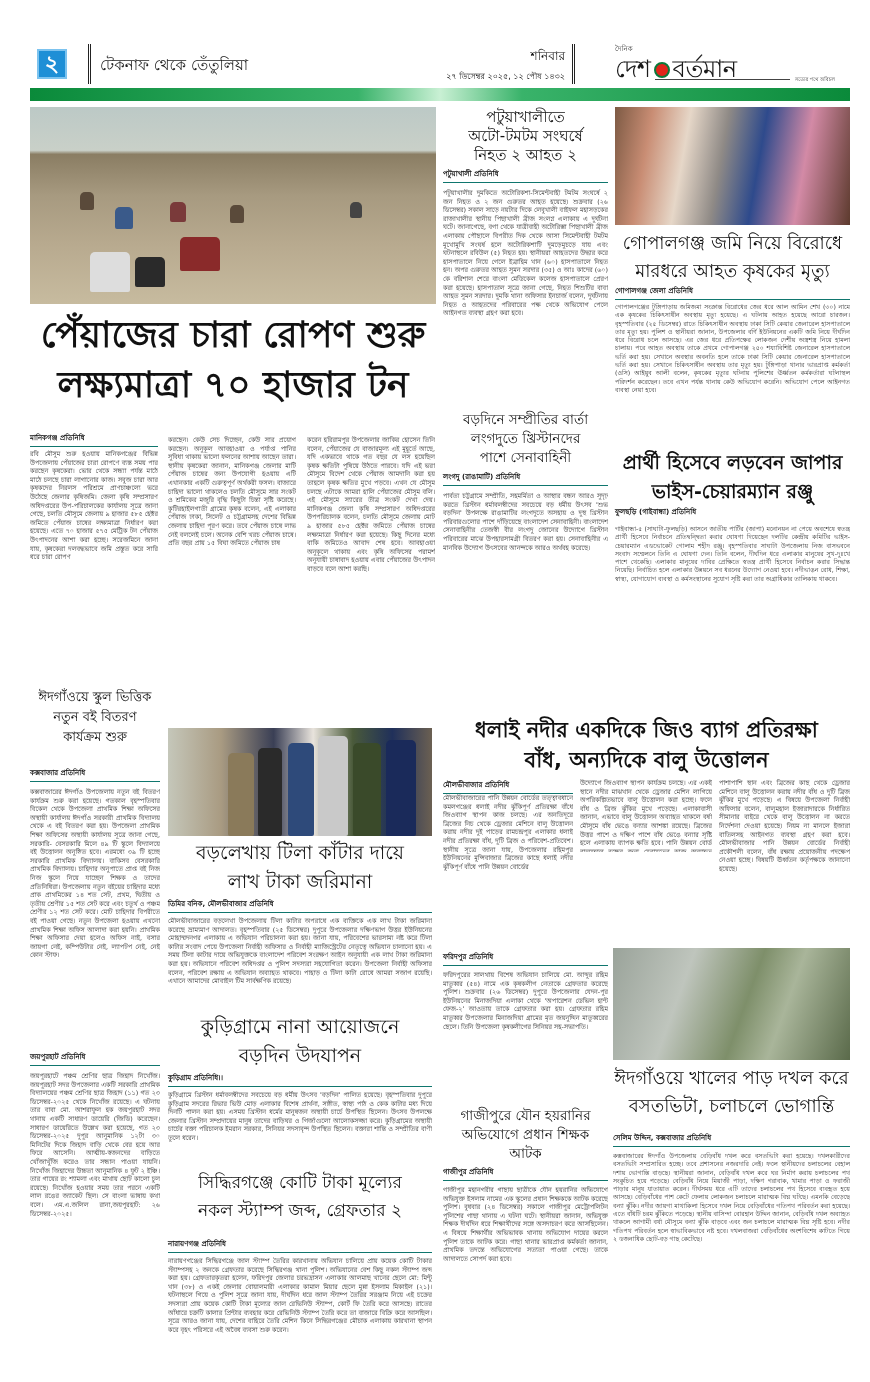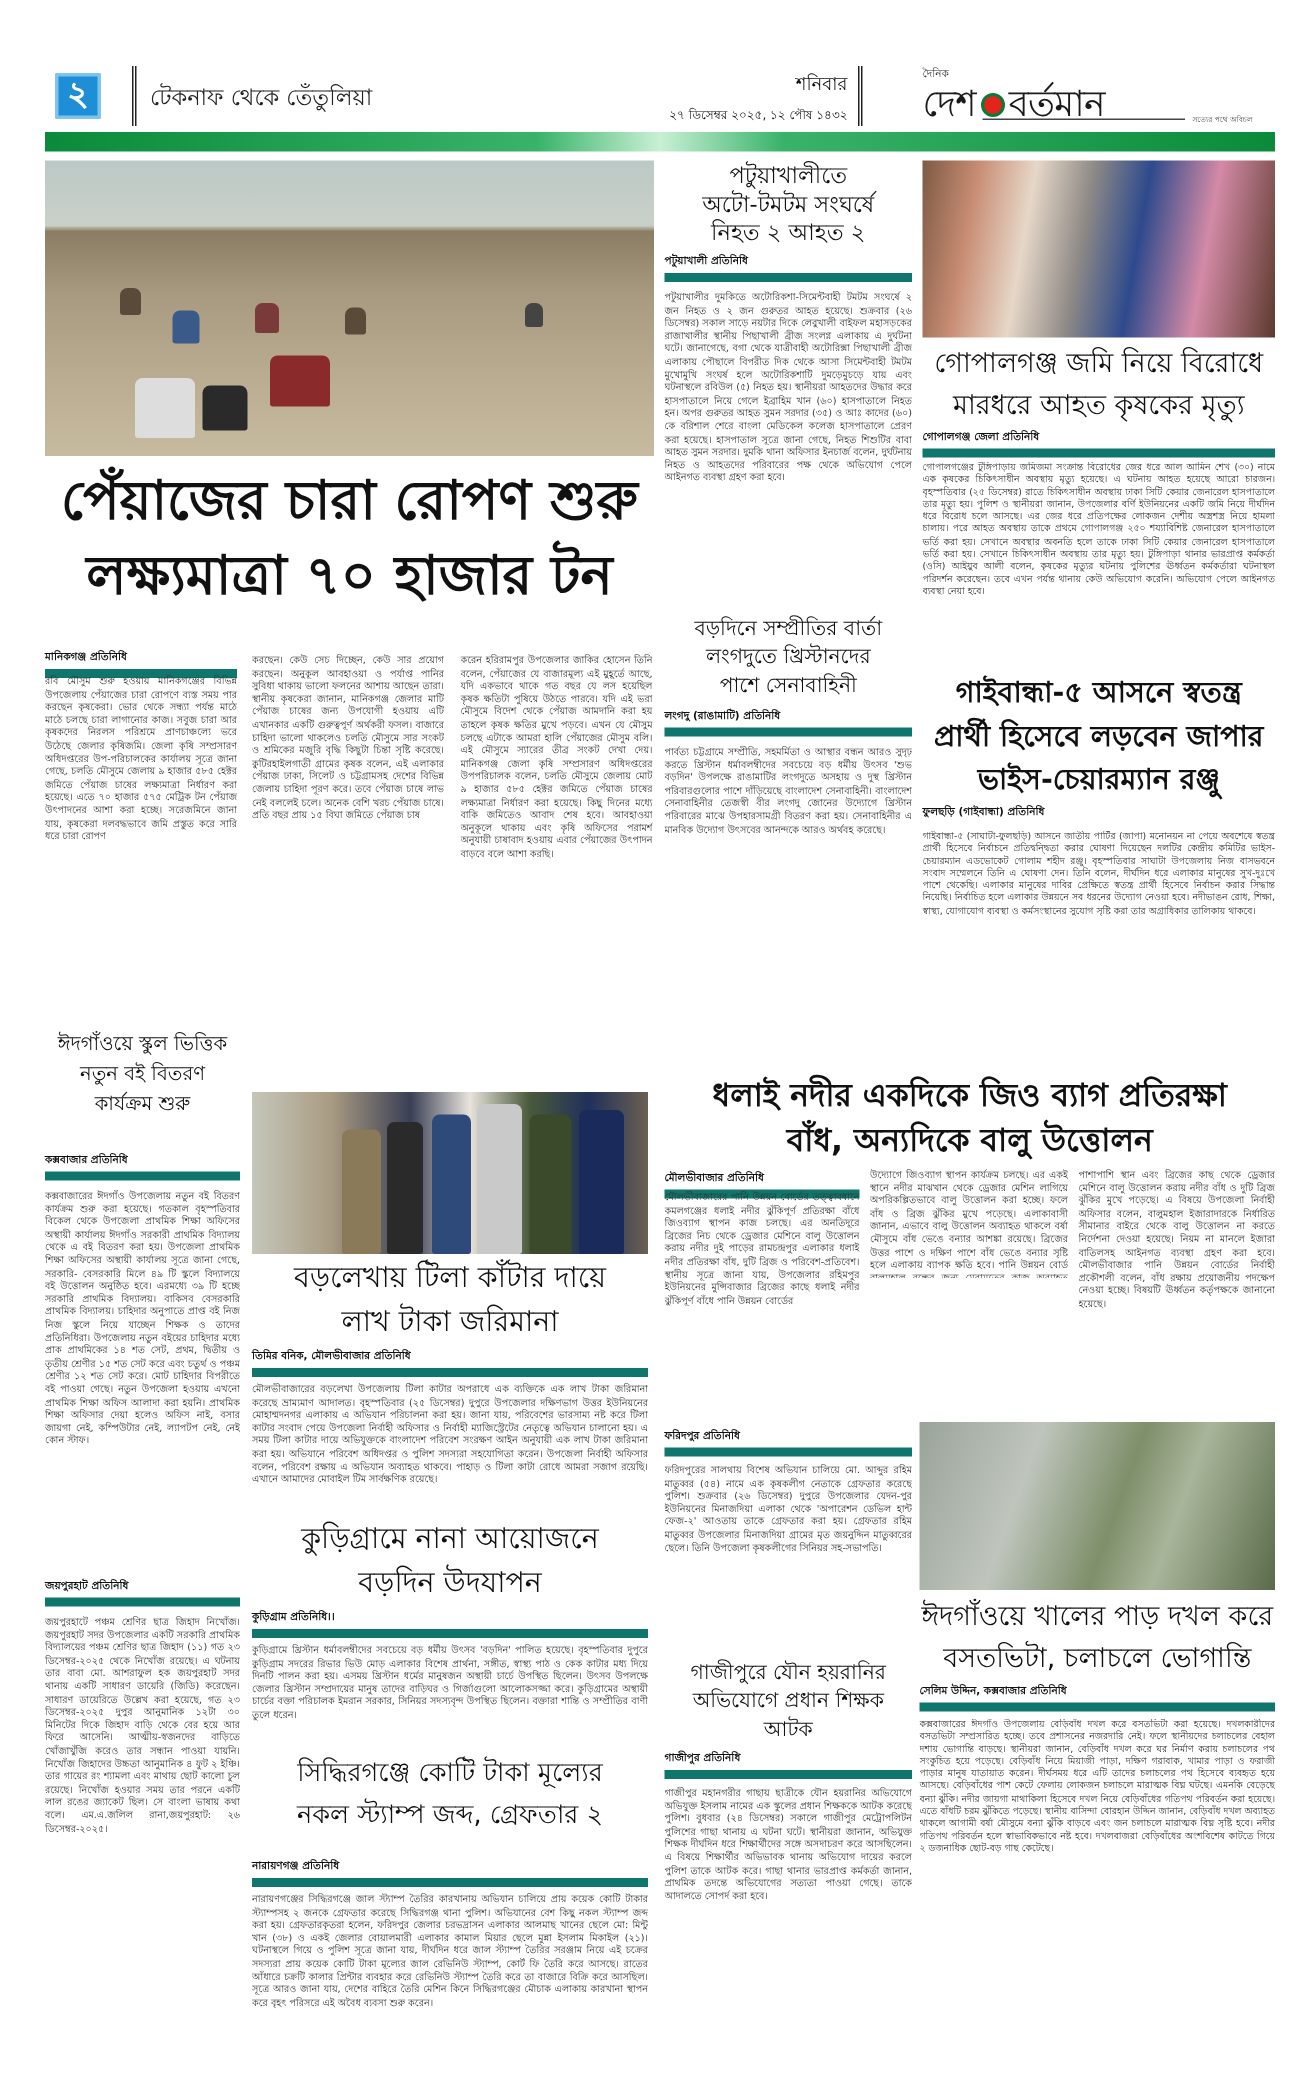--- a/index.html
+++ b/index.html
@@ -16,21 +16,21 @@
 .logo .tag{position:absolute;right:0;top:33px;font-size:5px;color:#444}
 .logo .line{position:absolute;left:40px;right:45px;top:36px;border-top:1px solid #444}
 .greenbar{left:30px;top:88px;width:820px;height:13px;background:linear-gradient(90deg,#0a8a3a 0%,#39b36a 40%,#c9f0d4 50%,#39b36a 60%,#0a8a3a 100%)}
 .photo{overflow:hidden}
 .ph-field{left:30px;top:107px;width:406px;height:197px;background:linear-gradient(180deg,#bcc9c6 0%,#c9d0c8 22%,#8a7d63 24%,#a79a80 45%,#b8aa8f 70%,#c7bb9f 100%)}
 .ph-grieve{left:615px;top:107px;width:235px;height:118px;background:linear-gradient(100deg,#7d5a44 0%,#c98d74 15%,#e6d7c8 30%,#8f8a86 45%,#2e4a8c 60%,#d38aa6 78%,#5c3a2d 100%)}
 .ph-group{left:168px;top:728px;width:264px;height:108px;background:linear-gradient(90deg,#c5c7ba 0%,#a99b82 20%,#3a3f55 40%,#e8e3dc 55%,#4a5a3a 70%,#20305a 85%,#6b6052 100%)}
 .ph-canal{left:613px;top:948px;width:237px;height:112px;background:linear-gradient(110deg,#9aa39a 0%,#bfc5bd 30%,#7e8f6a 55%,#a9b59a 70%,#5a6a4a 100%)}
 .people{position:absolute;width:10px;height:16px;background:#5a4a3a;border-radius:5px 5px 2px 2px}
 .hl{font-family:"DejaVu Sans",sans-serif;text-align:center;color:#111;line-height:1.2}
-.byline{font-size:7px;font-weight:bold;border-bottom:6px solid #0f766e;padding-bottom:2px}
+.byline{font-size:7px;font-weight:bold;border-bottom:1px solid #0f766e;padding-bottom:2px}
 .body{font-size:6.4px;line-height:8.6px;color:#333;text-align:justify;overflow:hidden}
 </style>
 </head>
 <body>
 
 <div class="abs page-no">২</div>
 <div class="abs vbar" style="left:88px;top:44px;height:40px"></div>
 <div class="abs section-title">টেকনাফ থেকে তেঁতুলিয়া</div>
 <div class="abs" style="left:430px;top:47px;width:135px;text-align:right">
   <div style="font-size:12px">শনিবার</div>
@@ -93,21 +93,20 @@
     <div>বড়দিনে সম্প্রীতির বার্তা</div>
     <div>লংগদুতে খ্রিস্টানদের</div>
     <div>পাশে সেনাবাহিনী</div>
   </div>
   <div class="byline" style="margin-top:4px">লংগদু (রাঙামাটি) প্রতিনিধি</div>
   <div class="body" style="height:200px;margin-top:6px">পার্বত্য চট্টগ্রামে সম্প্রীতি, সহমর্মিতা ও আস্থার বন্ধন আরও সুদৃঢ় করতে খ্রিস্টান ধর্মাবলম্বীদের সবচেয়ে বড় ধর্মীয় উৎসব 'শুভ বড়দিন' উপলক্ষে রাঙামাটির লংগদুতে অসহায় ও দুস্থ খ্রিস্টান পরিবারগুলোর পাশে দাঁড়িয়েছে বাংলাদেশ সেনাবাহিনী। বাংলাদেশ সেনাবাহিনীর তেজস্বী বীর লংগদু জোনের উদ্যোগে খ্রিস্টান পরিবারের মাঝে উপহারসামগ্রী বিতরণ করা হয়। সেনাবাহিনীর এ মানবিক উদ্যোগ উৎসবের আনন্দকে আরও অর্থবহ করেছে।</div>
 </div>
 
 <div class="abs" style="left:615px;top:448px;width:235px">
   <div class="hl" style="font-size:19px;line-height:29px;font-weight:bold">
-    <div>গাইবান্ধা-৫ আসনে স্বতন্ত্র</div>
     <div>প্রার্থী হিসেবে লড়বেন জাপার</div>
     <div>ভাইস-চেয়ারম্যান রঞ্জু</div>
   </div>
   <div class="byline" style="border:none">ফুলছড়ি (গাইবান্ধা) প্রতিনিধি</div>
   <div class="body" style="height:150px;margin-top:5px;font-size:6.2px;line-height:8.3px">গাইবান্ধা-৫ (সাঘাটা-ফুলছড়ি) আসনে জাতীয় পার্টির (জাপা) মনোনয়ন না পেয়ে অবশেষে স্বতন্ত্র প্রার্থী হিসেবে নির্বাচনে প্রতিদ্বন্দ্বিতা করার ঘোষণা দিয়েছেন দলটির কেন্দ্রীয় কমিটির ভাইস-চেয়ারম্যান এডভোকেট গোলাম শহীদ রঞ্জু। বৃহস্পতিবার সাঘাটা উপজেলায় নিজ বাসভবনে সংবাদ সম্মেলনে তিনি এ ঘোষণা দেন। তিনি বলেন, দীর্ঘদিন ধরে এলাকার মানুষের সুখ-দুঃখে পাশে থেকেছি। এলাকার মানুষের দাবির প্রেক্ষিতে স্বতন্ত্র প্রার্থী হিসেবে নির্বাচন করার সিদ্ধান্ত নিয়েছি। নির্বাচিত হলে এলাকার উন্নয়নে সব ধরনের উদ্যোগ নেওয়া হবে। নদীভাঙন রোধ, শিক্ষা, স্বাস্থ্য, যোগাযোগ ব্যবস্থা ও কর্মসংস্থানের সুযোগ সৃষ্টি করা তার অগ্রাধিকার তালিকায় থাকবে।</div>
 </div>
 
 <div class="abs" style="left:30px;top:687px;width:130px">
   <div class="hl" style="font-size:13px;line-height:20px">
     <div>ঈদগাঁওয়ে স্কুল ভিত্তিক</div>
@@ -174,21 +173,21 @@
   </div>
   <div class="byline" style="margin-top:3px">গাজীপুর প্রতিনিধি</div>
   <div class="body" style="height:200px;margin-top:5px">গাজীপুর মহানগরীর গাছায় ছাত্রীকে যৌন হয়রানির অভিযোগে অভিযুক্ত ইসলাম নামের এক স্কুলের প্রধান শিক্ষককে আটক করেছে পুলিশ। বুধবার (২৪ ডিসেম্বর) সকালে গাজীপুর মেট্রোপলিটন পুলিশের গাছা থানায় এ ঘটনা ঘটে। স্থানীয়রা জানান, অভিযুক্ত শিক্ষক দীর্ঘদিন ধরে শিক্ষার্থীদের সঙ্গে অসদাচরণ করে আসছিলেন। এ বিষয়ে শিক্ষার্থীর অভিভাবক থানায় অভিযোগ দায়ের করলে পুলিশ তাকে আটক করে। গাছা থানার ভারপ্রাপ্ত কর্মকর্তা জানান, প্রাথমিক তদন্তে অভিযোগের সত্যতা পাওয়া গেছে। তাকে আদালতে সোপর্দ করা হবে।</div>
 </div>
 
 <div class="abs" style="left:613px;top:1064px;width:237px">
   <div class="hl" style="font-size:18px;line-height:28px">
     <div>ঈদগাঁওয়ে খালের পাড় দখল করে</div>
     <div>বসতভিটা, চলাচলে ভোগান্তি</div>
   </div>
-  <div class="byline" style="margin-top:1px">সেলিম উদ্দিন, কক্সবাজার প্রতিনিধি</div>
+  <div class="byline" style="margin-top:12px">সেলিম উদ্দিন, কক্সবাজার প্রতিনিধি</div>
   <div class="body" style="height:170px;margin-top:5px;font-size:6.2px;line-height:8.3px">কক্সবাজারের ঈদগাঁও উপজেলায় বেড়িবাঁধ দখল করে বসতভিটা করা হয়েছে। দখলকারীদের বসতভিটা সম্প্রসারিত হচ্ছে। তবে প্রশাসনের নজরদারি নেই। ফলে স্থানীয়দের চলাচলের বেহাল দশায় ভোগান্তি বাড়ছে। স্থানীয়রা জানান, বেড়িবাঁধ দখল করে ঘর নির্মাণ করায় চলাচলের পথ সংকুচিত হয়ে পড়েছে। বেড়িবাঁধ নিয়ে মিয়াজী পাড়া, দক্ষিণ গরাবাক, খামার পাড়া ও ফরাজী পাড়ার মানুষ যাতায়াত করেন। দীর্ঘসময় ধরে এটি তাদের চলাচলের পথ হিসেবে ব্যবহৃত হয়ে আসছে। বেড়িবাঁধের পাশ কেটে ফেলায় লোকজন চলাচলে মারাত্মক বিঘ্ন ঘটছে। এমনকি বেড়েছে বন্যা ঝুঁকি। নদীর জায়গা মাথাকিলা হিসেবে দখল নিয়ে বেড়িবাঁধের গতিপথ পরিবর্তন করা হয়েছে। এতে বাঁধটি চরম ঝুঁকিতে পড়েছে। স্থানীয় বাসিন্দা বোরহান উদ্দিন জানান, বেড়িবাঁধ দখল অব্যাহত থাকলে আগামী বর্ষা মৌসুমে বন্যা ঝুঁকি বাড়বে এবং জন চলাচলে মারাত্মক বিঘ্ন সৃষ্টি হবে। নদীর গতিপথ পরিবর্তন হলে স্বাভাবিকভাবে নষ্ট হবে। দখলবাজরা বেড়িবাঁধের অংশবিশেষ কাটতে গিয়ে ২ ডজনাধিক ছোট-বড় গাছ কেটেছে।</div>
 </div>
 
 <div class="abs" style="left:168px;top:1168px;width:264px">
   <div class="hl" style="font-size:17px;line-height:28px">
     <div>সিদ্ধিরগঞ্জে কোটি টাকা মূল্যের</div>
     <div>নকল স্ট্যাম্প জব্দ, গ্রেফতার ২</div>
   </div>
   <div class="byline" style="margin-top:14px">নারায়ণগঞ্জ প্রতিনিধি</div>
   <div class="body" style="height:92px;margin-top:4px">নারায়ণগঞ্জের সিদ্ধিরগঞ্জে জাল স্ট্যাম্প তৈরির কারখানায় অভিযান চালিয়ে প্রায় কয়েক কোটি টাকার স্ট্যাম্পসহ ২ জনকে গ্রেফতার করেছে সিদ্ধিরগঞ্জ থানা পুলিশ। অভিযানের বেশ কিছু নকল স্ট্যাম্প জব্দ করা হয়। গ্রেফতারকৃতরা হলেন, ফরিদপুর জেলার চরভদ্রাসন এলাকার আলমাছ খানের ছেলে মো: মিন্টু খান (৩৮) ও একই জেলার বোয়ালমারী এলাকার কামাল মিয়ার ছেলে মুন্না ইসলাম মিকাইল (২১)। ঘটনাস্থলে গিয়ে ও পুলিশ সূত্রে জানা যায়, দীর্ঘদিন ধরে জাল স্ট্যাম্প তৈরির সরঞ্জাম নিয়ে এই চক্রের সদস্যরা প্রায় কয়েক কোটি টাকা মূল্যের জাল রেভিনিউ স্ট্যাম্প, কোর্ট ফি তৈরি করে আসছে। রাতের আঁধারে চক্রটি কালার প্রিন্টার ব্যবহার করে রেভিনিউ স্ট্যাম্প তৈরি করে তা বাজারে বিক্রি করে আসছিল। সূত্রে আরও জানা যায়, দেশের বাহিরে তৈরি মেশিন কিনে সিদ্ধিরগঞ্জের মৌচাক এলাকায় কারখানা স্থাপন করে বৃহৎ পরিসরে এই অবৈধ ব্যবসা শুরু করেন।</div>

